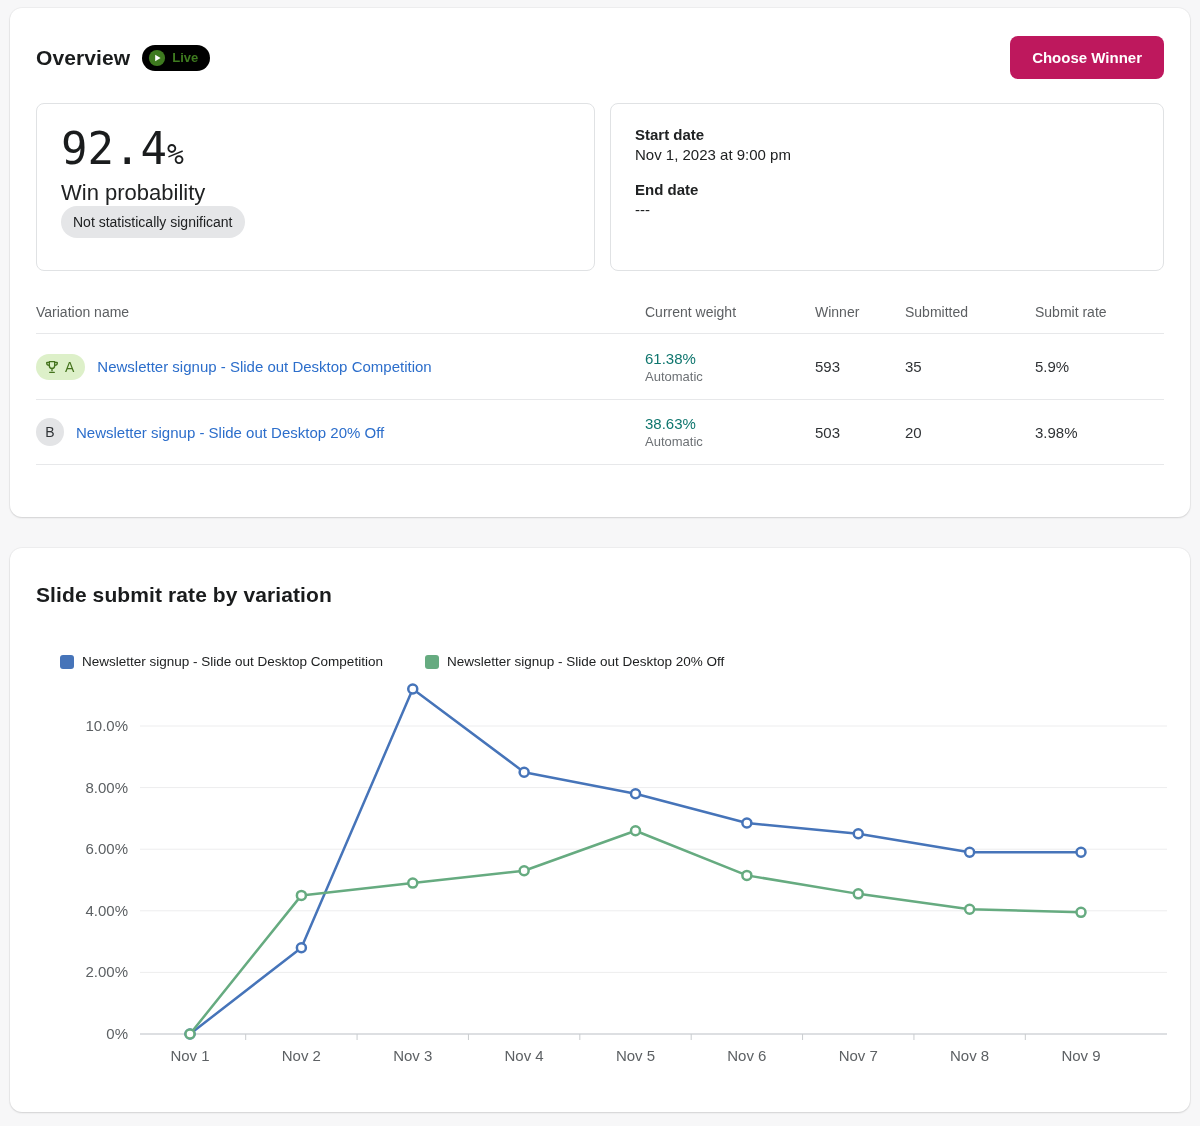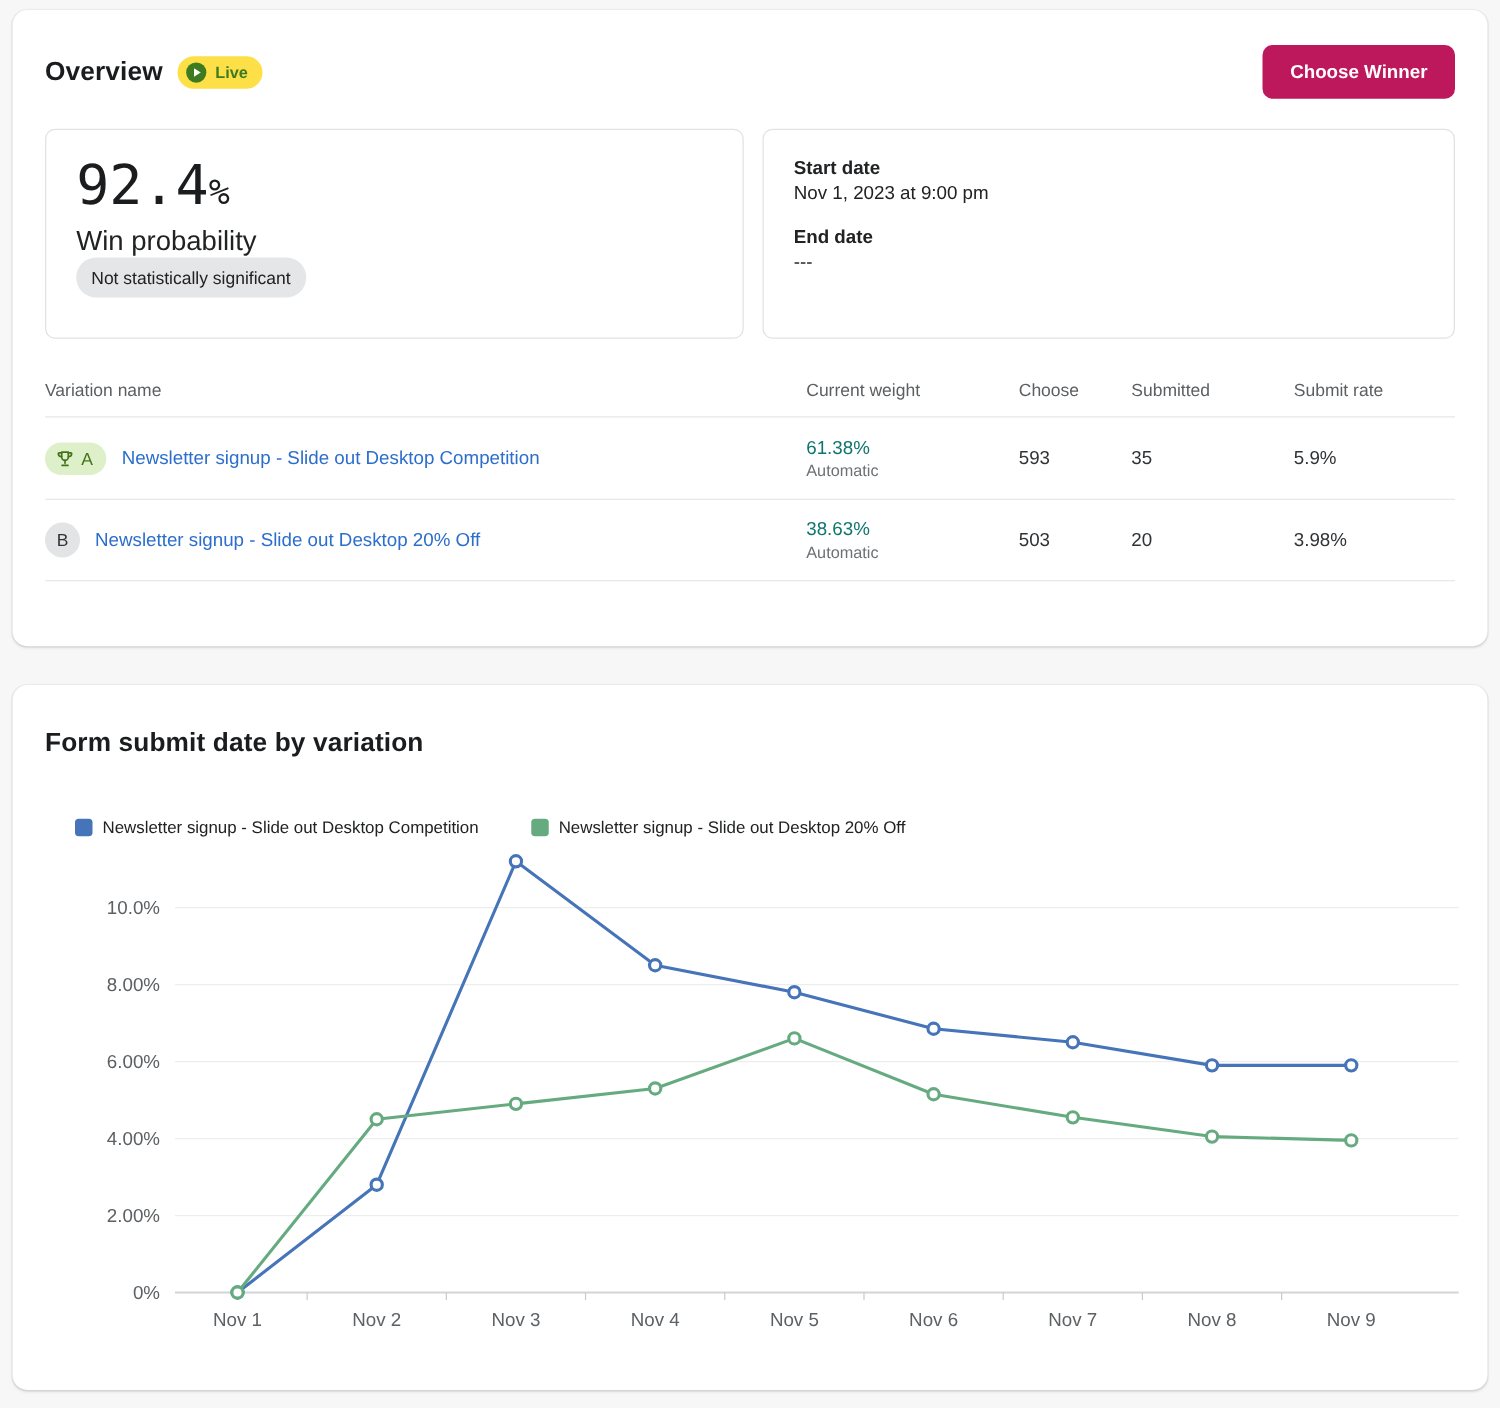--- a/index.html
+++ b/index.html
@@ -18,21 +18,21 @@
   
   .overview-card { height: 509px; margin-bottom: 31px; }
   .card-header {
     display: flex; align-items: center;
     padding: 28px 26px 24px 26px;
   }
   .page-title { font-size: 21px; font-weight: 700; color: #1a1c1d; letter-spacing: .1px; }
   .live-badge {
     display: inline-flex; align-items: center; gap: 6px;
     margin-left: 12px;
-    background: #fde047;
+    background: #000000;
     border-radius: 999px;
     padding: 4px 12px 4px 6px;
     font-size: 13px; font-weight: 600; color: #3e7a1f;
   }
   .live-badge svg { display: block; }
   .header-spacer { flex: 1; }
   .choose-winner-btn {
     background: #be185d; color: #ffffff;
     border: none; border-radius: 8px;
     padding: 13px 22px;
@@ -147,21 +147,21 @@
           <div class="date-label">End date</div>
           <div class="date-value">---</div>
         </div>
       </div>
     </div>
 
     <div class="variation-table">
       <div class="t-row t-head">
         <div>Variation name</div>
         <div>Current weight</div>
-        <div>Choose</div>
+        <div>Winner</div>
         <div>Submitted</div>
         <div>Submit rate</div>
       </div>
 
       <div class="t-row t-body-row">
         <div class="name-cell">
           <span class="winner-pill">
             <svg width="16" height="16" viewBox="0 0 24 24" fill="none" stroke="#44731d" stroke-width="2" stroke-linecap="round" stroke-linejoin="round">
               <path d="M8 4h8v6a4 4 0 0 1-8 0V4z"></path>
               <path d="M8 5H4.8c-.4 0-.8.3-.8.8C4 8 5.6 9.6 8 9.6"></path>
@@ -193,21 +193,21 @@
         </div>
         <div class="num-cell">503</div>
         <div class="num-cell">20</div>
         <div class="num-cell">3.98%</div>
       </div>
     </div>
   </section>
 
   <section class="card chart-card">
     <div class="chart-title-wrap">
-      <h2 class="chart-title">Form submit date by variation</h2>
+      <h2 class="chart-title">Slide submit rate by variation</h2>
     </div>
 
     <div class="legend">
       <div class="legend-item">
         <span class="legend-swatch" style="background: rgb(70, 116, 185);"></span>
         <span class="legend-label">Newsletter signup - Slide out Desktop Competition</span>
       </div>
       <div class="legend-item">
         <span class="legend-swatch" style="background: rgb(102, 171, 128);"></span>
         <span class="legend-label">Newsletter signup - Slide out Desktop 20% Off</span>

